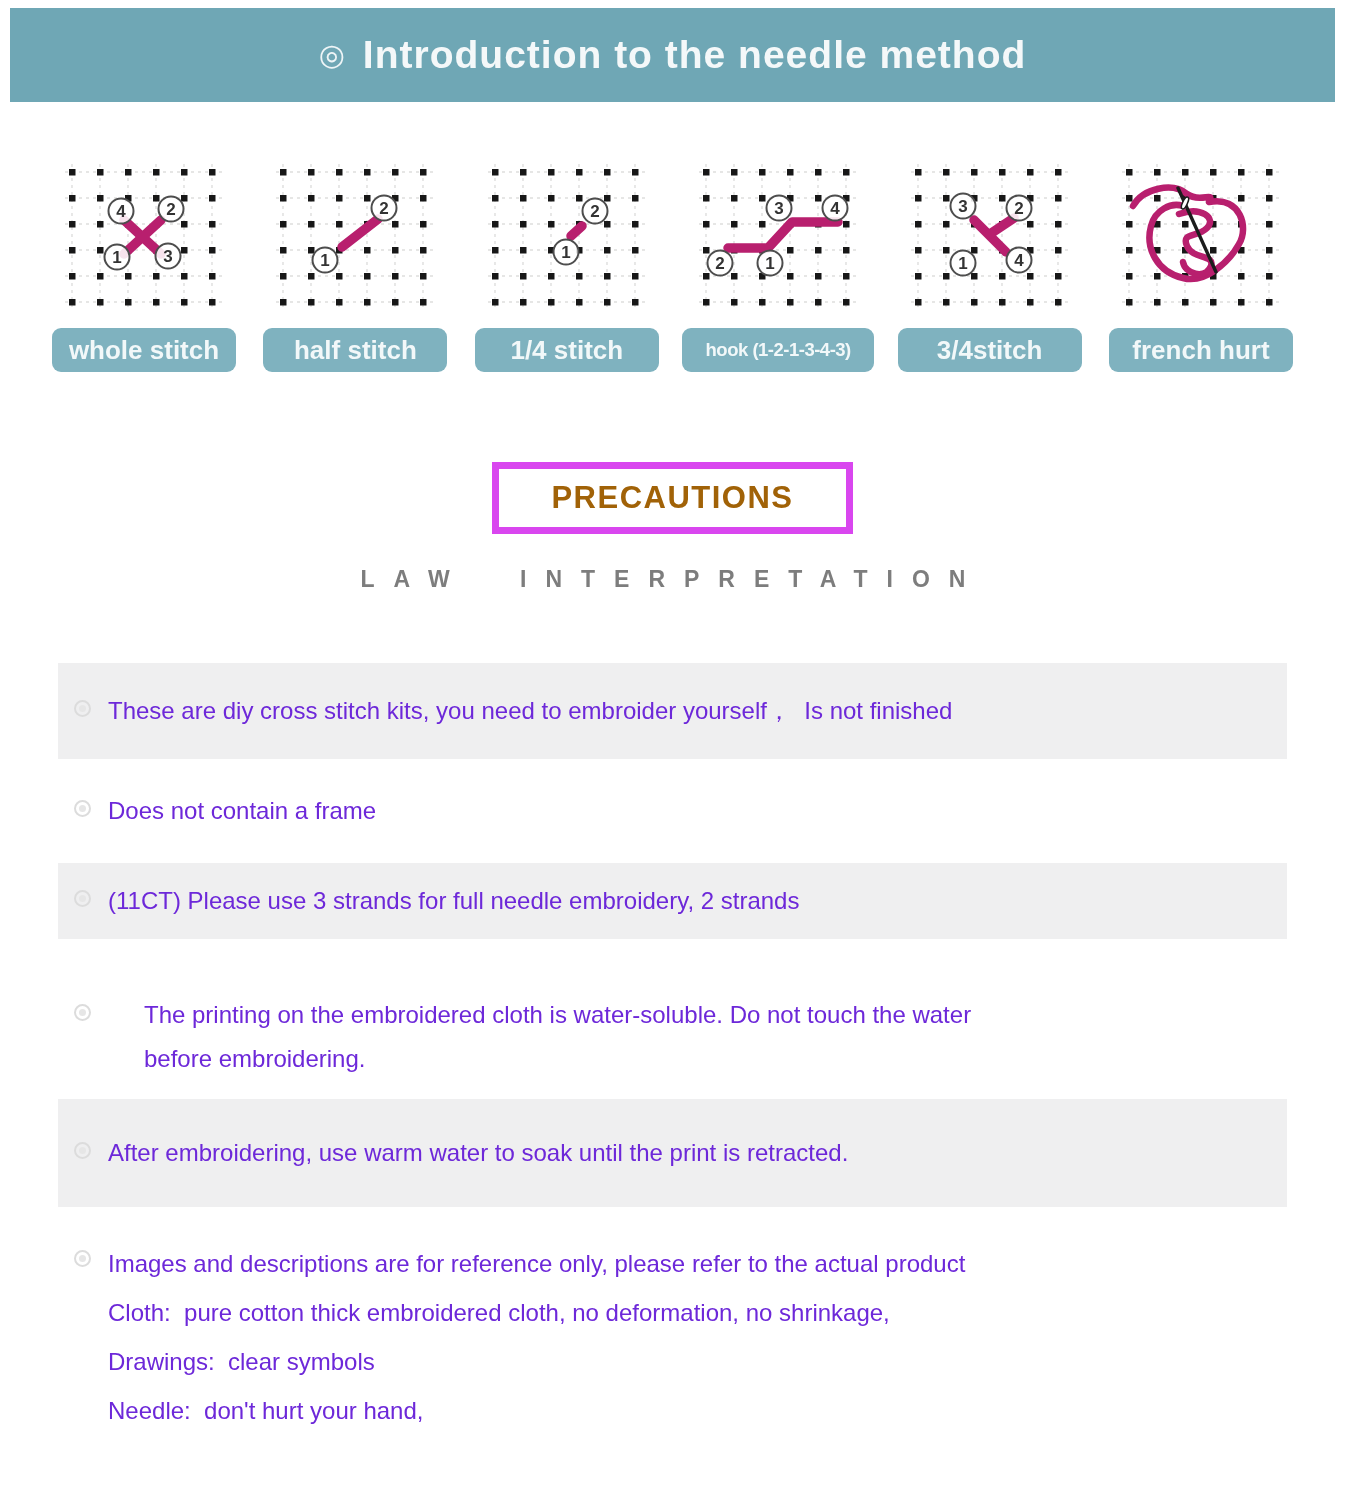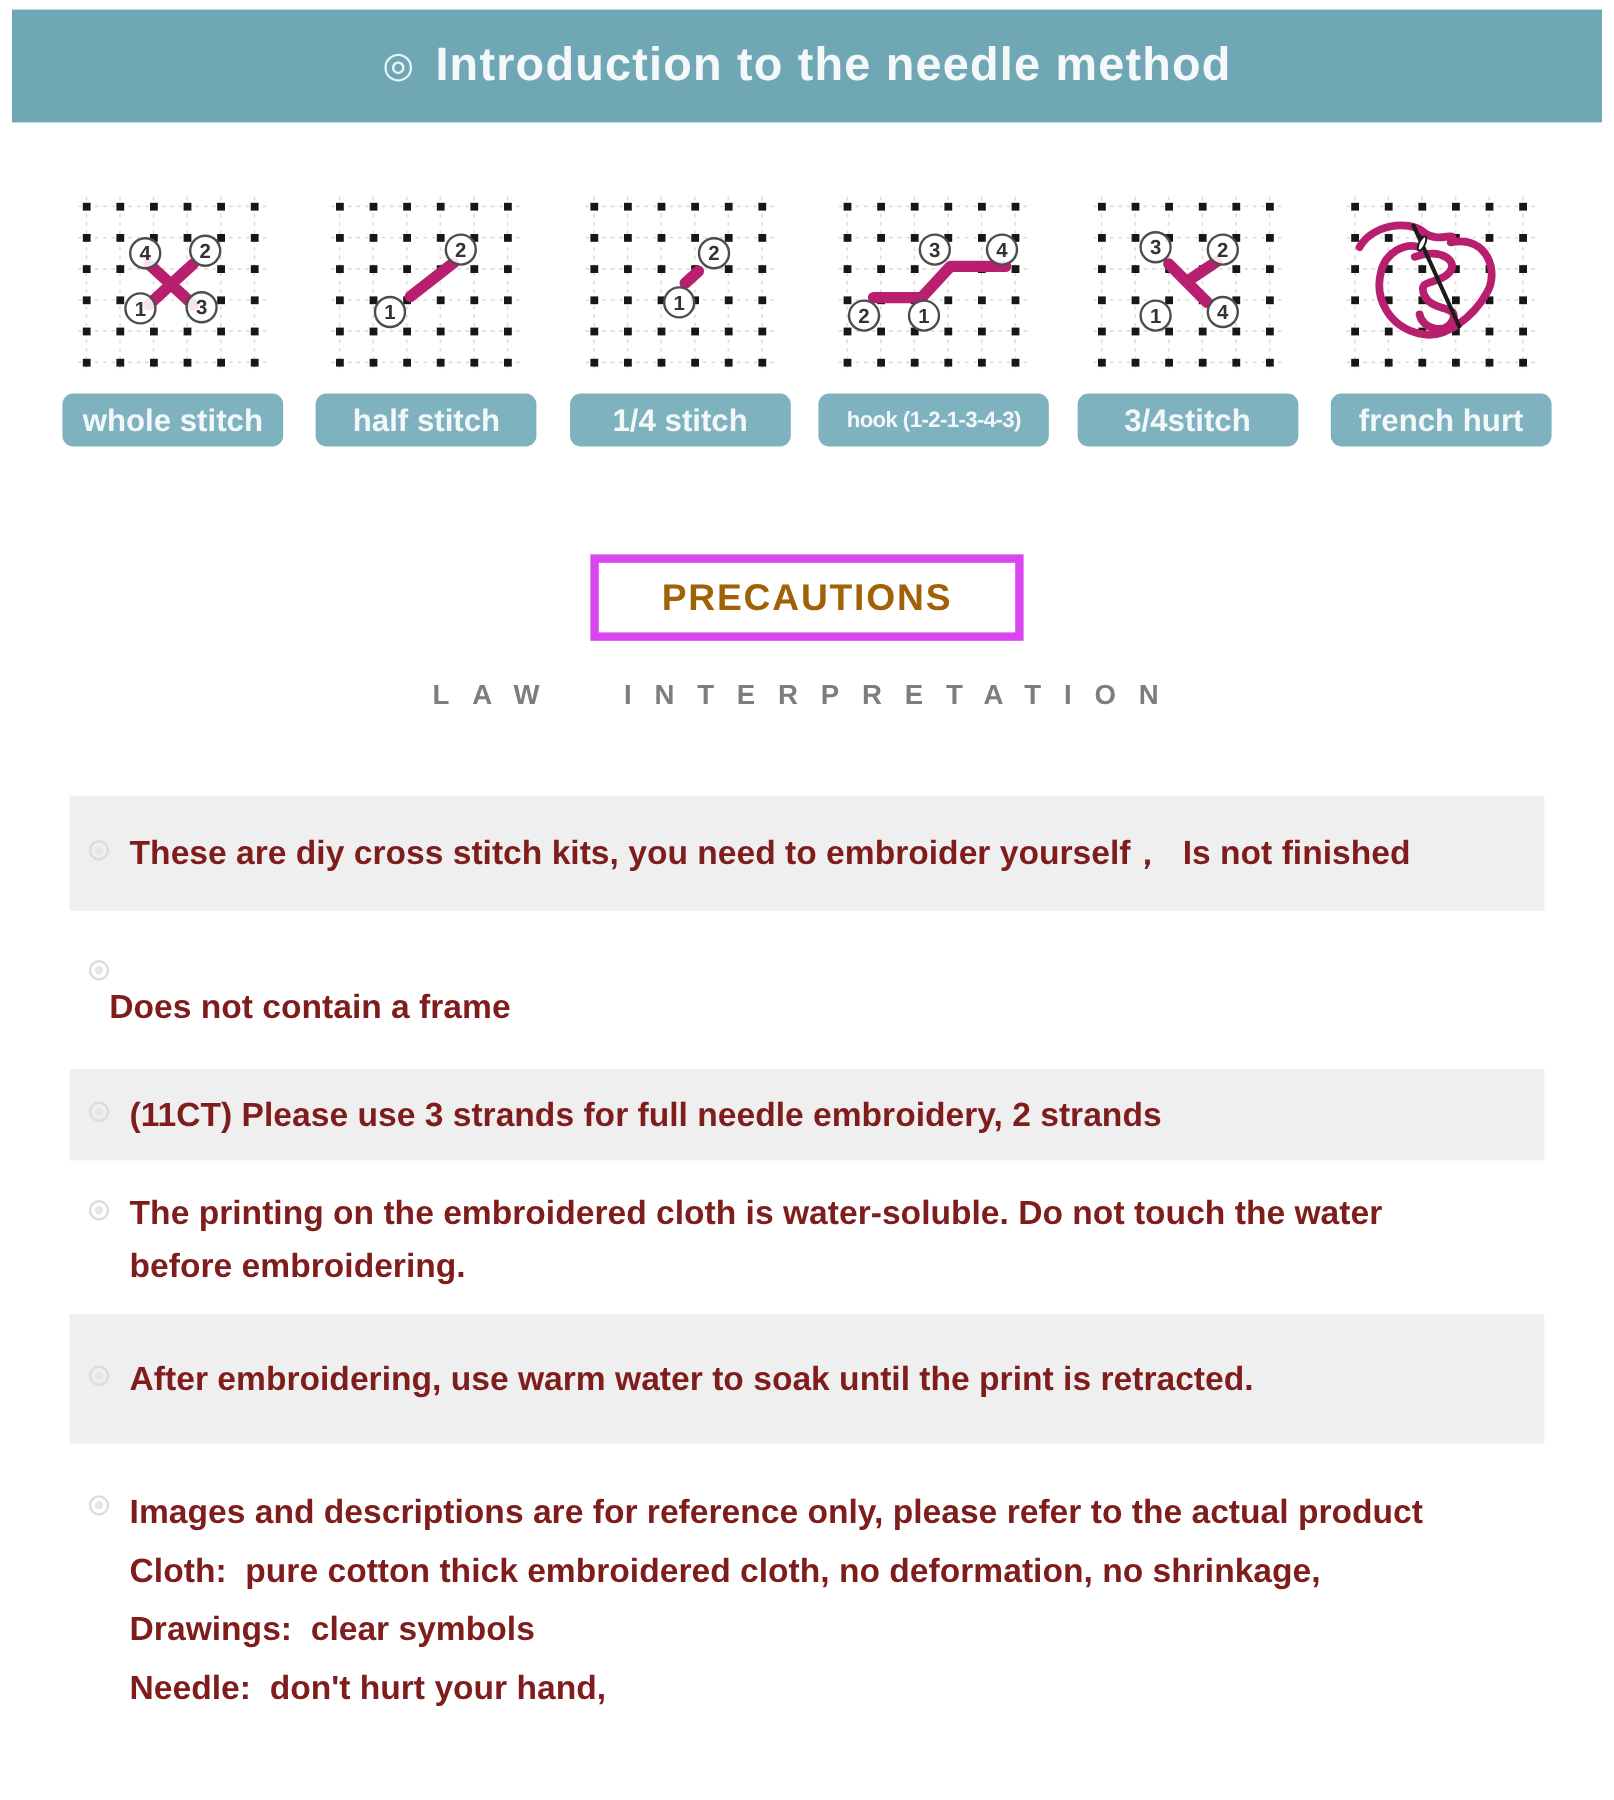--- a/index.html
+++ b/index.html
@@ -49,35 +49,35 @@
   .prec-sub {
     margin-top:32px; text-align:center;
     font-size:23px; color:#7d7d7d; font-weight:600;
     letter-spacing:19px; word-spacing:26px; white-space:nowrap;
   }
   
   .list { margin:70px 58px 0 58px; }
   .item { display:flex; align-items:flex-start; padding-left:16px; }
   .item.shaded { background:var(--stripe,#efeff0); }
   .item:nth-child(1) { padding-top:26px; padding-bottom:26px; }
-  .item:nth-child(2) { padding-top:30px; padding-bottom:30px;flex-direction:column; }
+  .item:nth-child(2) { padding-top:30px; padding-bottom:30px; }
   .item:nth-child(3) { padding-top:16px; padding-bottom:16px; }
-  .item:nth-child(4) { padding-top:22px; padding-bottom:18px; }
+  .item:nth-child(4) { padding-top:54px; padding-bottom:18px;gap:36px; }
   .item:nth-child(5) { padding-top:32px; padding-bottom:32px; }
   .item:nth-child(6) { padding-top:32px; }
   .bullet {
     flex:0 0 auto; width:17px; height:17px; margin-top:11px;
     border:2.5px solid #dcdcdc; border-radius:50%; position:relative;
   }
   .bullet::after {
     content:""; position:absolute; inset:3px; border-radius:50%; background:#e6e6e6;
   }
   .lines { margin-left:17px; }
   .line {
-    font-size:28px; font-weight:700; color:#7f1d1d;
+    font-size:24px; font-weight:400; color:#6d28d9;
     line-height:44px; white-space:pre-wrap;
   }
   .item:nth-child(6) .line { line-height:49px; }
 </style>
 </head>
 <body>
 
 <div class="banner">
   <span class="ring">◎</span>
   <span class="title">Introduction to the needle method</span>

